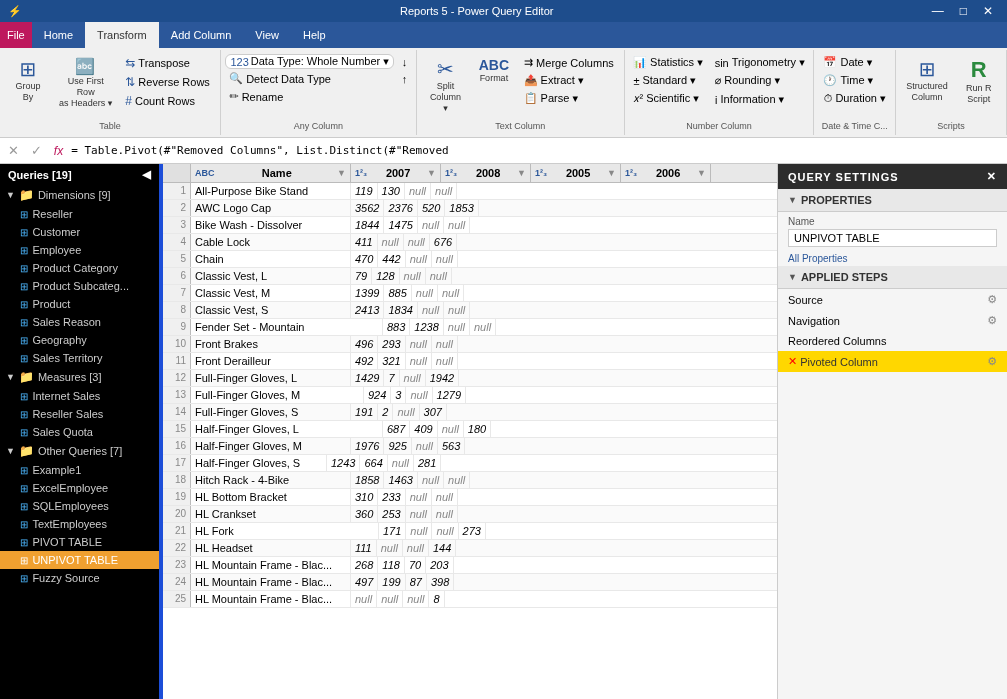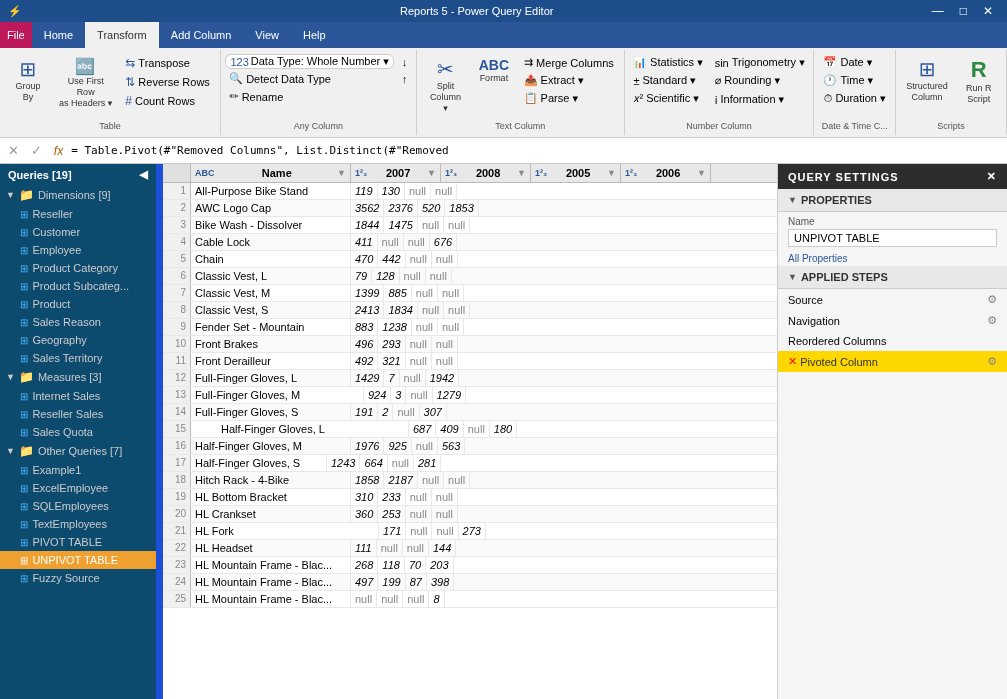--- a/index.html
+++ b/index.html
@@ -137,25 +137,25 @@
 
     
     #main-layout {
       display: flex;
       height: calc(699px - 22px - 26px - 90px - 26px);
     }
 
     
     #left-panel {
       width: 163px;
-      background: #0c4a6e;
+      background: #000000;
       color: #ccc;
       display: flex;
       flex-direction: column;
-      border-right: 7px solid #1d4ed8;
+      border-right: 4px solid #1d4ed8;
       overflow-y: auto;
     }
     #left-panel-header {
       display: flex;
       align-items: center;
       justify-content: space-between;
       padding: 4px 8px;
       color: #fff;
       font-size: 11px;
       font-weight: bold;
@@ -216,21 +216,21 @@
     }
     .grid-row.even { background: #fafafa; }
     .grid-cell {
       border-right: 1px solid #e8e8e8;
       padding: 2px 4px;
       overflow: hidden;
       text-overflow: ellipsis;
       white-space: nowrap;
     }
     .grid-cell.num { text-align: right; font-style: italic; }
-    .grid-cell.null-val { color: #888; text-align: right; }
+    .grid-cell.null-val { color: #888; font-style: italic; text-align: right; }
     .row-num { background: #f0f0f0; color: #888; text-align: right; border-right: 1px solid #bbb; min-width: 28px; padding: 2px 4px; font-size: 10px; }
     .row-num-header { background: #e0e0e0; min-width: 28px; border-right: 1px solid #bbb; }
 
     
     #right-panel {
       width: 230px;
       background: #f5f5f5;
       border-left: 1px solid #ccc;
       display: flex;
       flex-direction: column;
@@ -471,21 +471,21 @@
         <span class="btn-label">Run R<br>Script</span>
       </div>
     </div>
     <div class="ribbon-group-label">Scripts</div>
   </div>
 </div>
 
 <div id="formula-bar">
   <span class="fx-btn">✕</span>
   <span class="fx-btn">✓</span>
-  <span class="fx-btn" style="font-style:italic; color:#a16207; font-size:12px;">fx</span>
+  <span class="fx-btn" style="font-style:italic; color:#be185d; font-size:12px;">fx</span>
   <input class="fx-input" value="= Table.Pivot(#&quot;Removed Columns&quot;, List.Distinct(#&quot;Removed" style="font-family: Consolas, monospace; font-size: 11px;">
 </div>
 
 <div id="main-layout">
 
   <div id="left-panel">
     <div id="left-panel-header">
       <span>Queries [19]</span>
       <span>◀</span>
     </div>
@@ -675,21 +675,21 @@
         <div class="grid-row even">
     <div class="row-num">8</div>
     <div class="grid-cell" style="width:160px;">Classic Vest, S</div>
     <div class="grid-cell num">2413</div>
     <div class="grid-cell num">1834</div>
     <div class="grid-cell null-val">null</div>
     <div class="grid-cell null-val">null</div>
   </div>
         <div class="grid-row">
     <div class="row-num">9</div>
-    <div class="grid-cell" style="width:160px;">Fender Set - Mountain</div>
+    <div class="grid-cell" style="width:192px;">Fender Set - Mountain</div>
     <div class="grid-cell num">883</div>
     <div class="grid-cell num">1238</div>
     <div class="grid-cell null-val">null</div>
     <div class="grid-cell null-val">null</div>
   </div>
         <div class="grid-row even">
     <div class="row-num">10</div>
     <div class="grid-cell" style="width:160px;">Front Brakes</div>
     <div class="grid-cell num">496</div>
     <div class="grid-cell num">293</div>
@@ -723,21 +723,21 @@
         <div class="grid-row even">
     <div class="row-num">14</div>
     <div class="grid-cell" style="width:160px;">Full-Finger Gloves, S</div>
     <div class="grid-cell num">191</div>
     <div class="grid-cell num">2</div>
     <div class="grid-cell null-val">null</div>
     <div class="grid-cell num">307</div>
   </div>
         <div class="grid-row">
     <div class="row-num">15</div>
-    <div class="grid-cell" style="width:192px;margin-left:26px;">Half-Finger Gloves, L</div>
+    <div class="grid-cell" style="width:192px;">Half-Finger Gloves, L</div>
     <div class="grid-cell num">687</div>
     <div class="grid-cell num">409</div>
     <div class="grid-cell null-val">null</div>
     <div class="grid-cell num">180</div>
   </div>
         <div class="grid-row even">
     <div class="row-num">16</div>
     <div class="grid-cell" style="width:160px;">Half-Finger Gloves, M</div>
     <div class="grid-cell num">1976</div>
     <div class="grid-cell num">925</div>
@@ -749,21 +749,21 @@
     <div class="grid-cell" style="width:136px;">Half-Finger Gloves, S</div>
     <div class="grid-cell num">1243</div>
     <div class="grid-cell num">664</div>
     <div class="grid-cell null-val">null</div>
     <div class="grid-cell num">281</div>
   </div>
         <div class="grid-row even">
     <div class="row-num">18</div>
     <div class="grid-cell" style="width:160px;">Hitch Rack - 4-Bike</div>
     <div class="grid-cell num">1858</div>
-    <div class="grid-cell num">2187</div>
+    <div class="grid-cell num">1463</div>
     <div class="grid-cell null-val">null</div>
     <div class="grid-cell null-val">null</div>
   </div>
         <div class="grid-row">
     <div class="row-num">19</div>
     <div class="grid-cell" style="width:160px;">HL Bottom Bracket</div>
     <div class="grid-cell num">310</div>
     <div class="grid-cell num">233</div>
     <div class="grid-cell null-val">null</div>
     <div class="grid-cell null-val">null</div>

